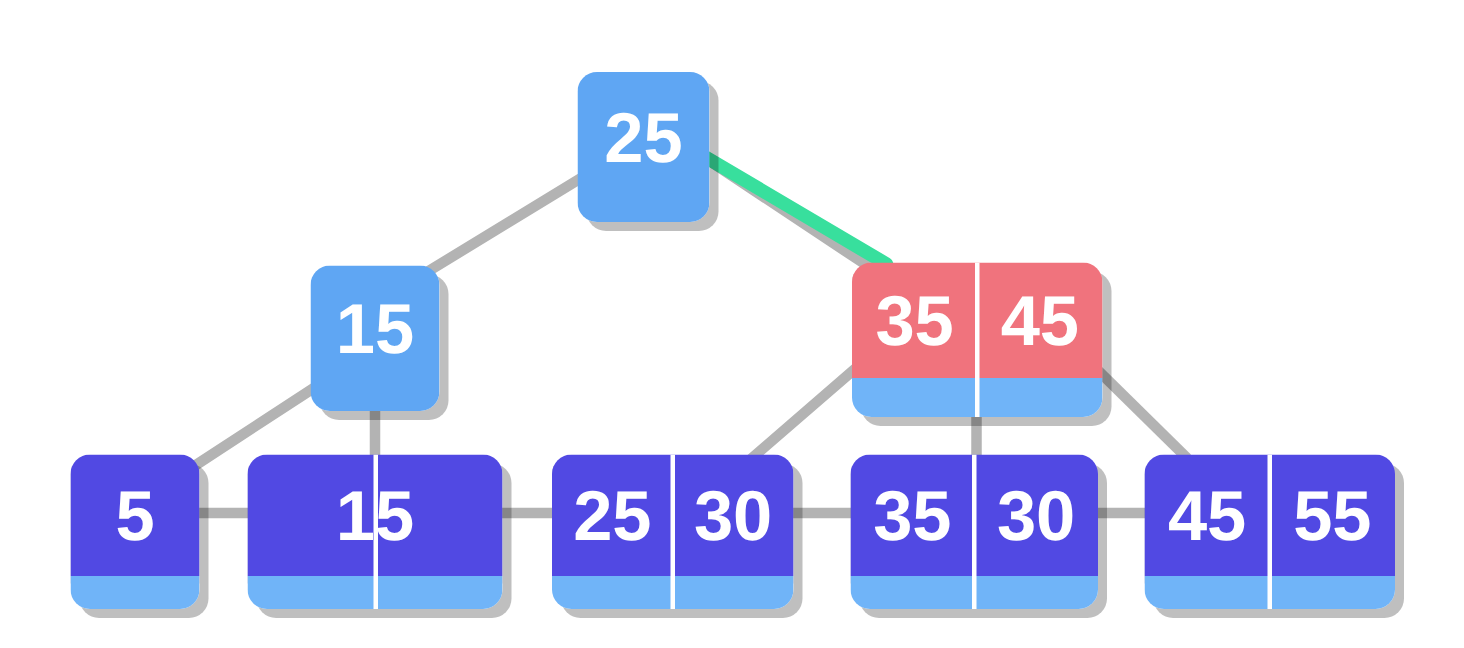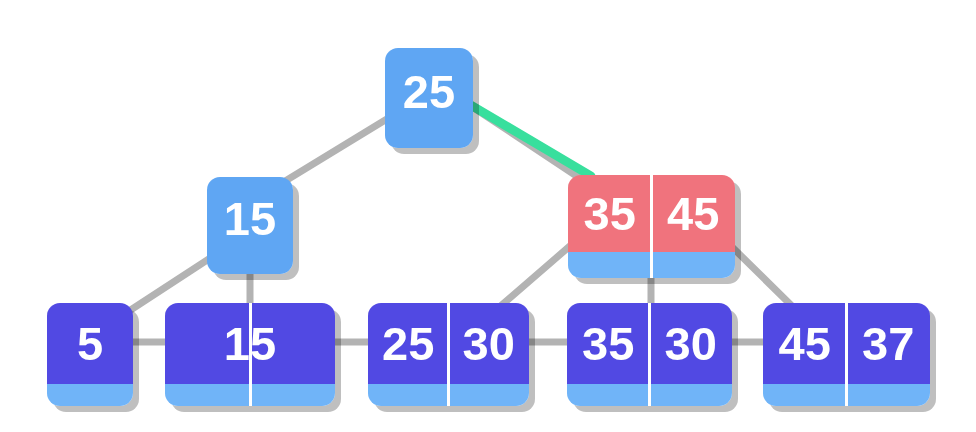--- a/index.html
+++ b/index.html
@@ -109,18 +109,18 @@
       <div class="node-face">
         <div class="key-cell">35</div>
         <div class="key-cell">30</div>
       </div>
       <div class="node-strip"></div>
       <div class="key-divider"></div>
     </div>
     <div class="tree-node leaf" style="left: 763px; top: 303px; width: 167px; height: 103px;">
       <div class="node-face">
         <div class="key-cell">45</div>
-        <div class="key-cell">37</div>
+        <div class="key-cell">55</div>
       </div>
       <div class="node-strip"></div>
       <div class="key-divider"></div>
     </div>
   </div>
 
 </body></html>

